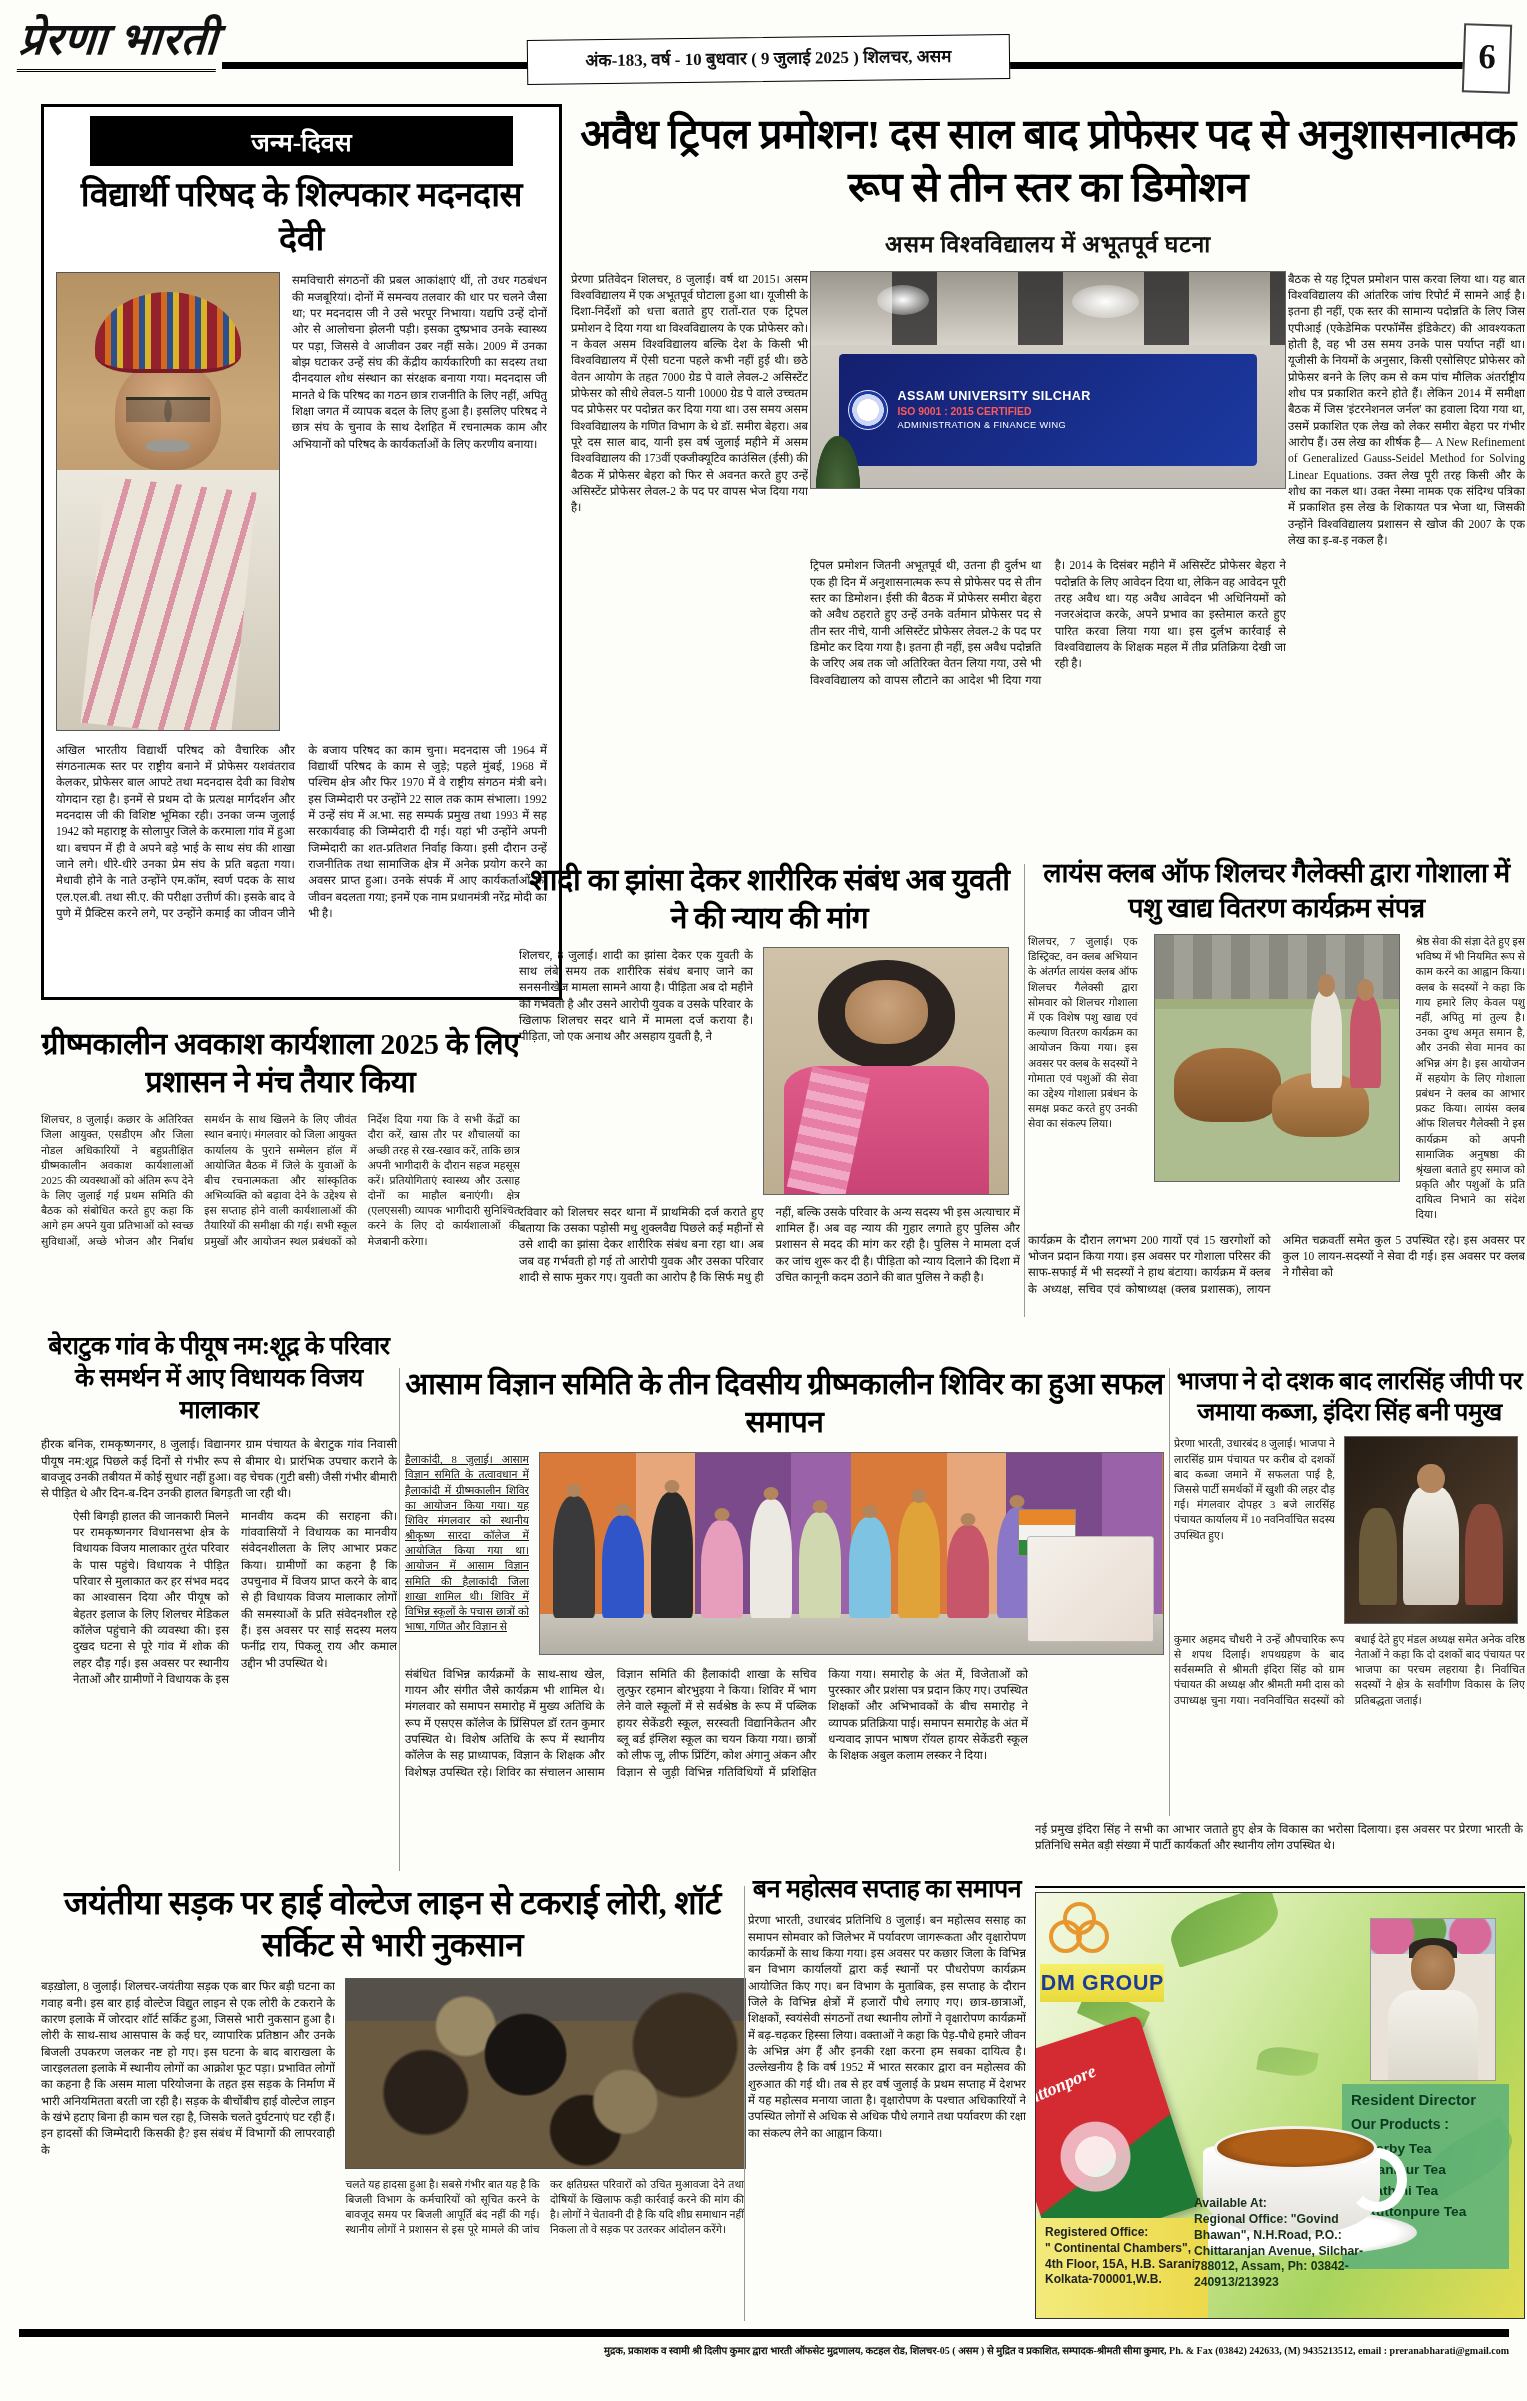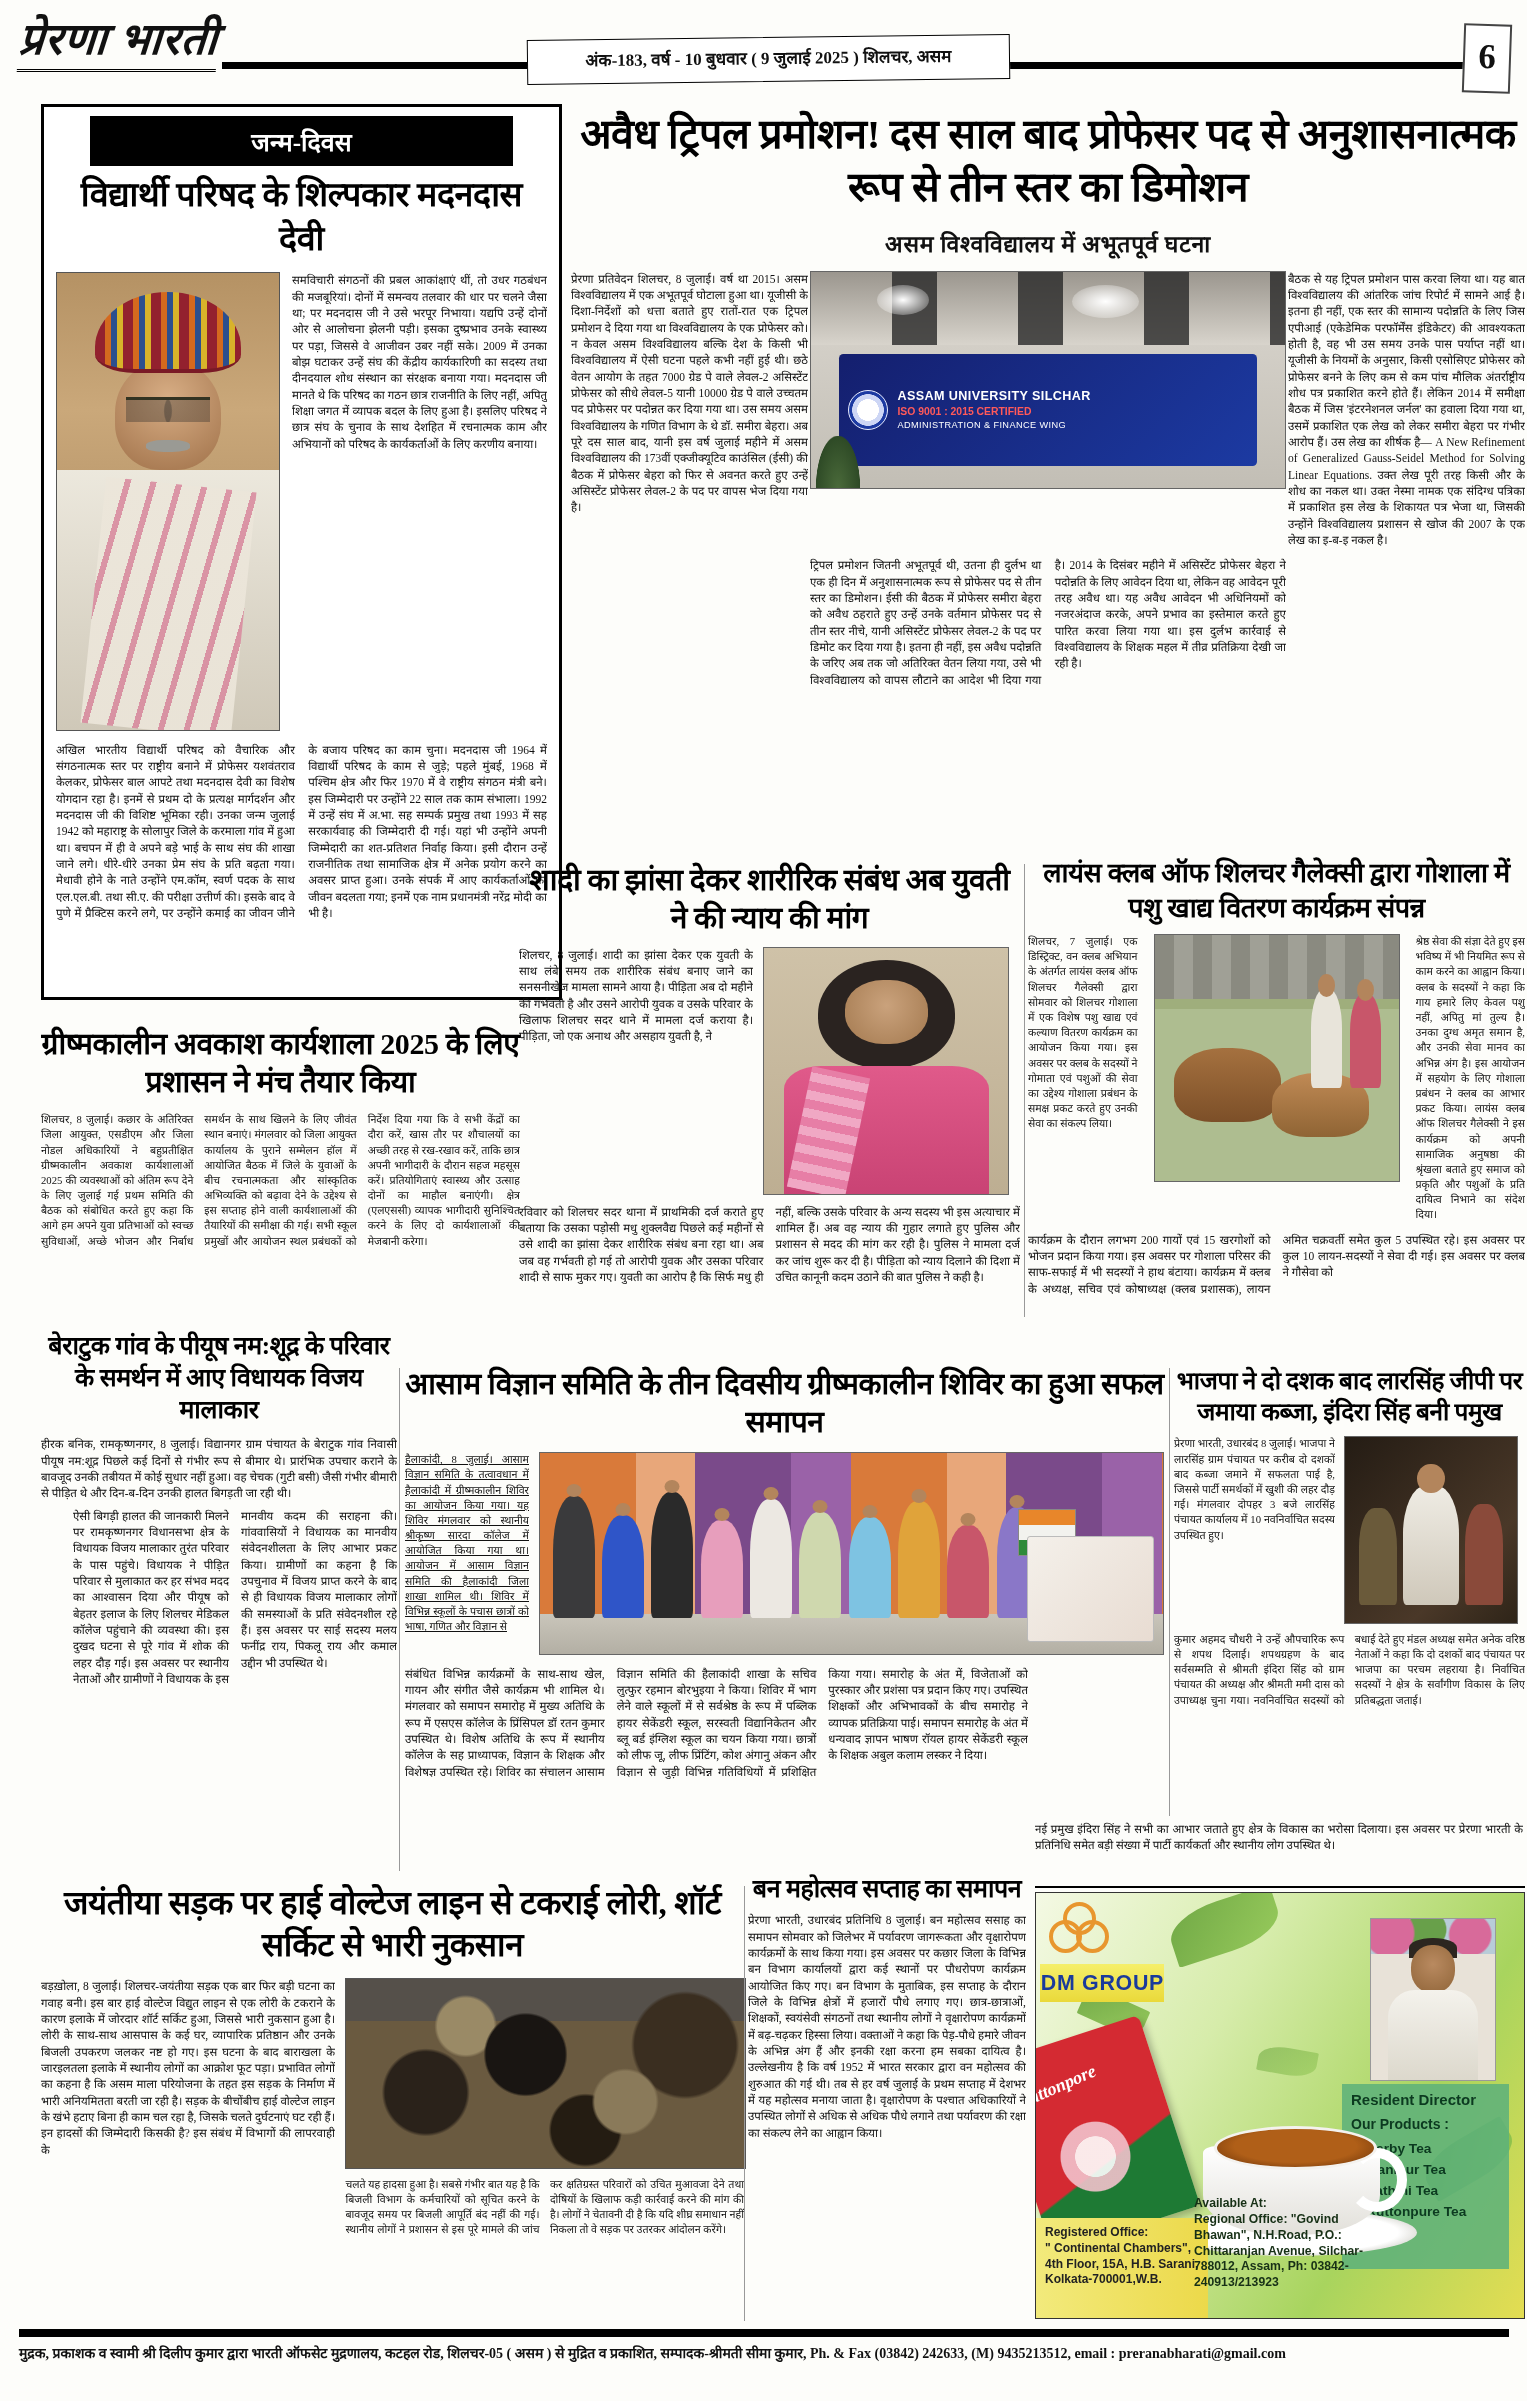--- a/index.html
+++ b/index.html
@@ -217,21 +217,21 @@
            background:radial-gradient(ellipse at 50% 45%,#b05f18 0 55%,#7c3e0c 85%);border:3px solid #f4f2ee;}
   .cup-handle{position:absolute;right:-4.4px;bottom:44px;width:40px;height:44px;border:10.4px solid #fff;
               border-radius:50%;border-left-color:transparent;}
   .ad-avail{left:158px;top:303px;width:192px;height:111px;color:#173016;font-weight:bold;
             font-size:12.2px;line-height:1.3;z-index:4;}
   .ad-reg{left:0px;top:325px;width:172px;height:101px;background:linear-gradient(90deg,#f2ea7c,#ecd94a);
           padding:7.4px 9px;box-sizing:border-box;color:#222;font-weight:bold;font-size:12px;line-height:1.3;z-index:3;}
 
   
   .foot-rule{left:19px;top:2329px;width:1490px;height:8.1px;background:#000;}
-  .foot-text{left:19px;top:2343px;width:1490px;text-align:left;font-size:14px;font-weight:bold;}
+  .foot-text{left:19px;top:2343px;width:1490px;text-align:right;font-size:10px;font-weight:bold;}
 
   .rule-ad-top{left:1035px;top:1886px;width:490px;height:2.2px;background:#000;}
 </style>
 </head>
 <body>
 
 <div id="page">
 
   <div class="abs mast-title">प्रेरणा भारती</div>
   <div class="abs mast-rule"></div>

